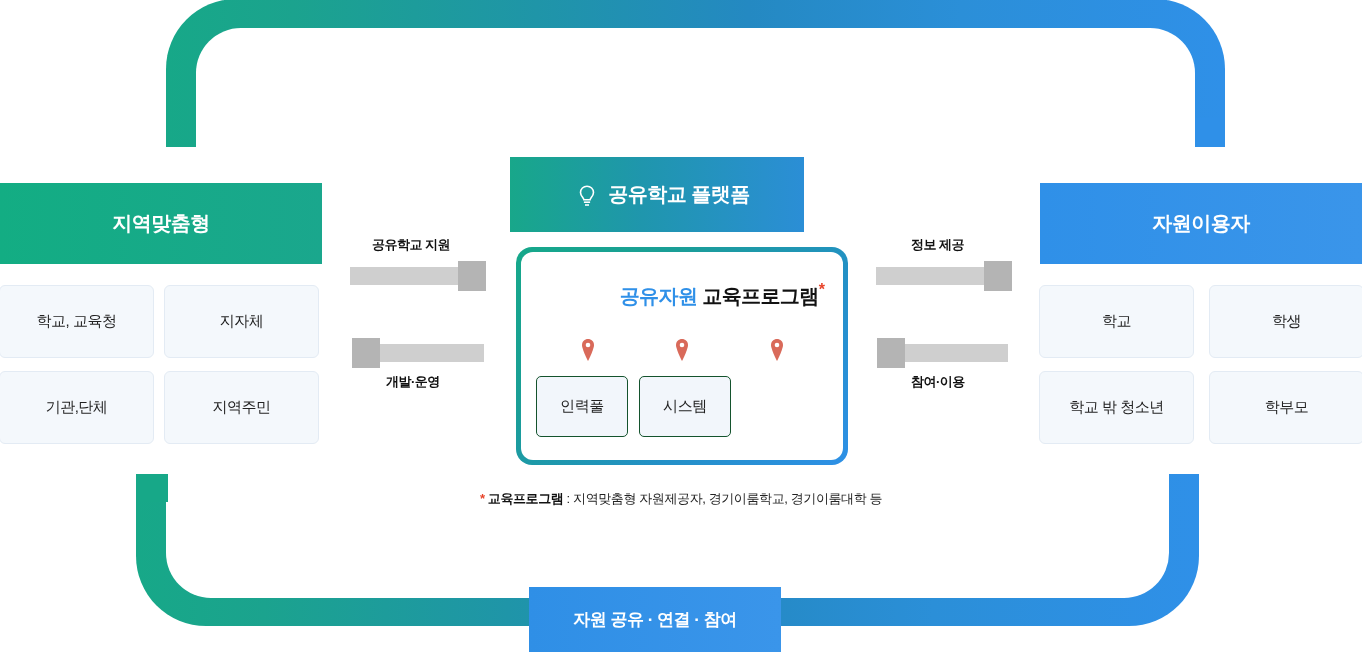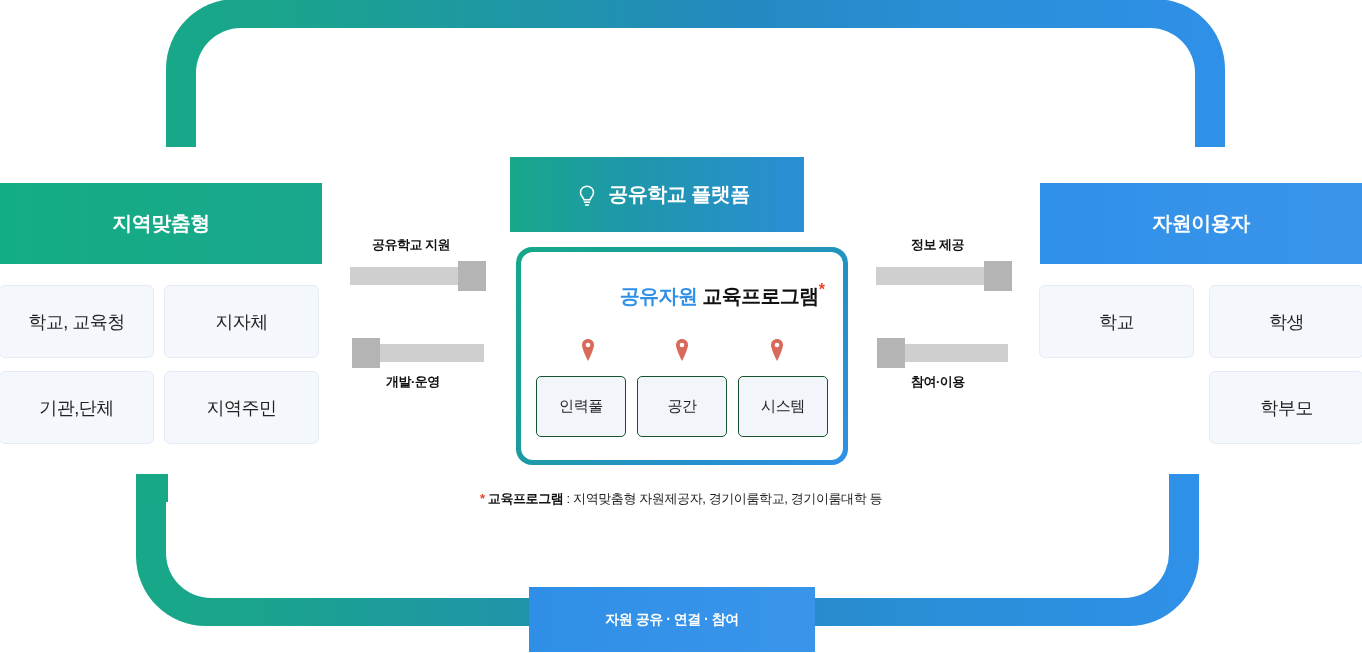--- a/index.html
+++ b/index.html
@@ -83,21 +83,21 @@
     display:flex;align-items:center;justify-content:center;
     color:#fff;font-size:20px;font-weight:bold;letter-spacing:-0.5px;
   }
   .side-head.left{left:0;background:linear-gradient(90deg,#13ad83 0%,#1aa78d 100%);}
   .side-head.right{left:1040px;background:linear-gradient(90deg,#2f90e8 0%,#3a95ea 100%);}
 
   .chip{
     position:absolute;width:153px;height:71px;background:#f4f8fc;
     border:1px solid #e3ebf4;border-radius:6px;
     display:flex;align-items:center;justify-content:center;
-    font-size:18px;color:#222;letter-spacing:-0.5px;
+    font-size:15px;color:#222;letter-spacing:-0.5px;
   }
 
   
   .arrow-track{position:absolute;height:18px;background:#cfcfcf;}
   .arrow-head{position:absolute;width:28px;height:30px;background:#b4b4b4;}
   .arrow-label{
     position:absolute;font-size:13px;font-weight:bold;color:#111;letter-spacing:-0.5px;
     white-space:nowrap;
     text-align:center;
   }
@@ -105,24 +105,24 @@
   
   .footnote{
     position:absolute;left:0;top:490px;width:1362px;text-align:center;
     font-size:13px;color:#222;letter-spacing:-0.4px;
   }
   .footnote .ast{color:#e8452b;font-weight:bold;}
   .footnote .hl{color:#111;font-weight:bold;}
 
   
   .bottom-banner{
-    position:absolute;left:529px;top:587px;width:286px;height:65px;
+    position:absolute;left:529px;top:587px;width:252px;height:65px;
     background:linear-gradient(90deg,#2f8fe6 0%,#3a95ea 100%);
     display:flex;align-items:center;justify-content:center;
-    color:#fff;font-size:14px;font-weight:bold;letter-spacing:-0.5px;
+    color:#fff;font-size:17px;font-weight:bold;letter-spacing:-0.5px;
   }
 </style>
 </head>
 <body>
 
 <div id="stage">
 
   <div class="ring-top"></div>
   <div class="ring-top-inner"></div>
   <div class="ring-nub"></div>
@@ -163,33 +163,33 @@
   </div>
   <div class="pin" style="left:770px;top:339px;">
     <svg width="14" height="22" viewBox="0 0 14 22">
         <path d="M7 0C3.7 0 1 2.6 1 5.9 1 10.3 7 22 7 22s6-11.7 6-16.1C13 2.6 10.3 0 7 0z" fill="#d96a5a"></path>
         <circle cx="7" cy="6" r="2.3" fill="#ffffff"></circle>
       </svg>
   </div>
 
   <div class="res-boxes">
     <div class="res-box">인력풀</div>
-    <div class="res-box">공간</div>
     <div class="res-box">시스템</div>
   </div>
 
   <div class="side-head left">지역맞춤형</div>
   <div class="chip" style="left:-1px;top:285px;">학교, 교육청</div>
   <div class="chip" style="left:164px;top:285px;">지자체</div>
   <div class="chip" style="left:-1px;top:371px;">기관,단체</div>
   <div class="chip" style="left:164px;top:371px;">지역주민</div>
 
   <div class="side-head right">자원이용자</div>
   <div class="chip" style="left:1039px;top:285px;">학교</div>
   <div class="chip" style="left:1209px;top:285px;">학생</div>
+  <div class="chip" style="left:1039px;top:371px;">학교 밖 청소년</div>
   <div class="chip" style="left:1209px;top:371px;">학부모</div>
 
   <div class="arrow-track" style="left:350px;top:267px;width:126px;"></div>
   <div class="arrow-head" style="left:458px;top:261px;"></div>
   <div class="arrow-label" style="left:372px;top:236px;">공유학교 지원</div>
 
   <div class="arrow-track" style="left:368px;top:344px;width:116px;"></div>
   <div class="arrow-head" style="left:352px;top:338px;"></div>
   <div class="arrow-label" style="left:386px;top:373px;">개발·운영</div>
 

